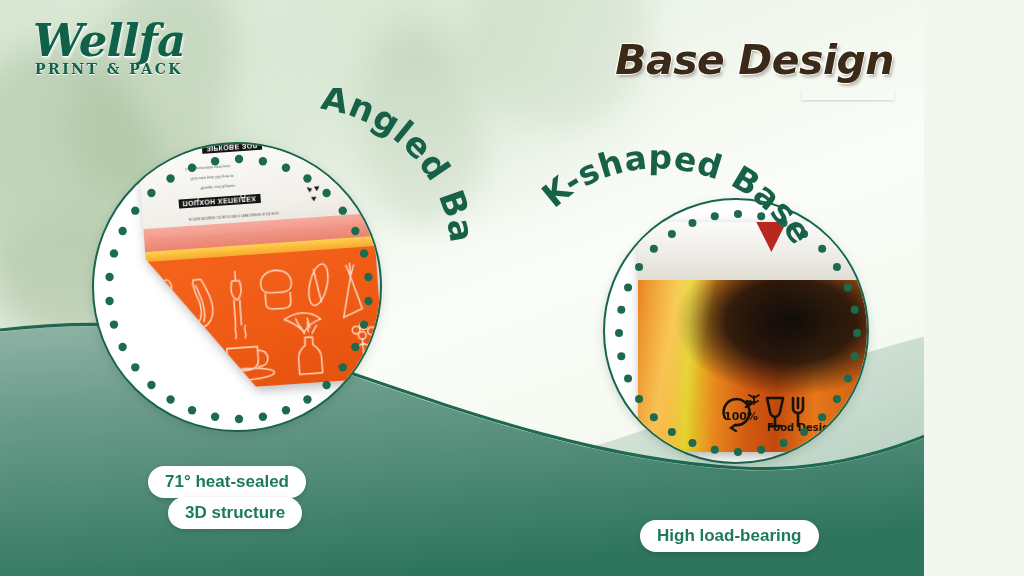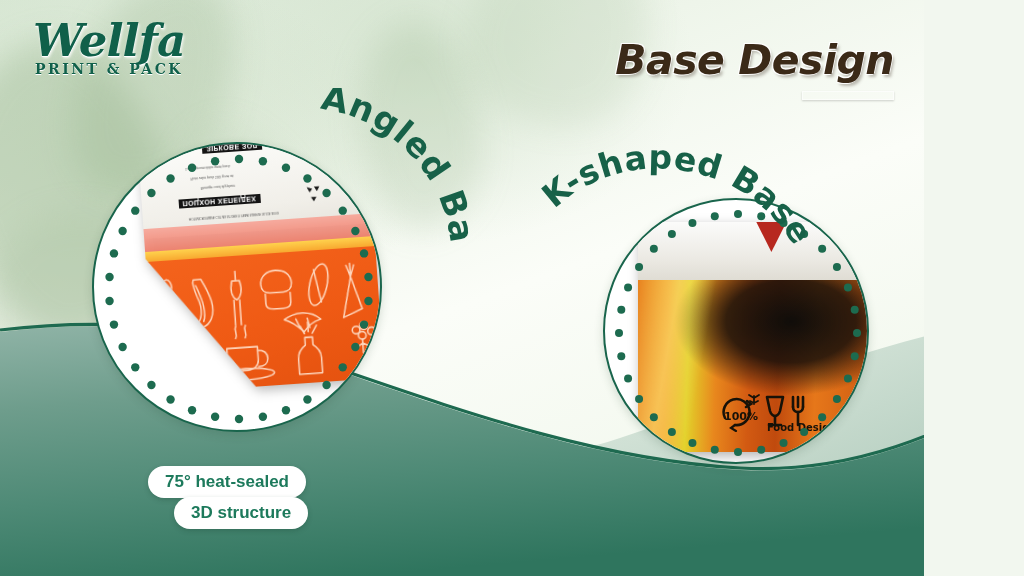--- a/index.html
+++ b/index.html
@@ -168,21 +168,21 @@
   }
   #photo-k .pk-main {
     position:absolute; left:0; top:25%; width:100%; height:75%;
     background:
       linear-gradient(100deg, rgba(255,210,90,.0) 0%, rgba(255,225,120,.55) 16%, rgba(0,0,0,0) 30%),
       radial-gradient(ellipse 70% 60% at 66% 24%, #100d0a 0%, rgba(20,14,10,.85) 40%, rgba(60,25,10,0) 72%),
       linear-gradient(92deg, #e8821f 0%, #f0a32b 13%, #e2d22a 22%, #e8871d 34%, #d25a12 48%, #c04a0d 60%, #e6771a 76%, #cf5c12 100%);
   }
   .fg-badge {
     position:absolute; left:34%; top:74%;
-    display:flex; align-items:center; gap:0;
+    display:flex; align-items:flex-end; gap:0;
   }
   .fg-text {
     font-family:"DejaVu Sans", sans-serif;
     font-weight:bold;
     font-size:10px;
     color:#171208;
     position:absolute;
     left:50px; top:30px;
     white-space:nowrap;
   }
@@ -447,17 +447,18 @@
 
   <svg class="curved-label" style="left:515px; top:150px; width:320px; height:320px;" viewBox="0 0 320 320">
     <defs>
       <path id="arcB" d="M 34,268 A 148,148 0 0 1 174,22 A 148,148 0 0 1 296,148" fill="none"></path>
     </defs>
     <text font-size="33" letter-spacing="0.5">
       <textPath href="#arcB" startOffset="41%">K-shaped Base</textPath>
     </text>
   </svg>
 
-  <div class="pill" style="left:148px; top:466px;">75° heat-sealed</div>
-  <div class="pill" style="left:174px; top:497px;">3D structure</div>
-
+  <div class="pill" style="left:148px; top:466px;">71° heat-sealed</div>
+  <div class="pill" style="left:168px; top:497px;">3D structure</div>
+
+  <div class="pill" style="left:640px; top:520px;">High load-bearing</div>
 
 </div>
 
 </body></html>

